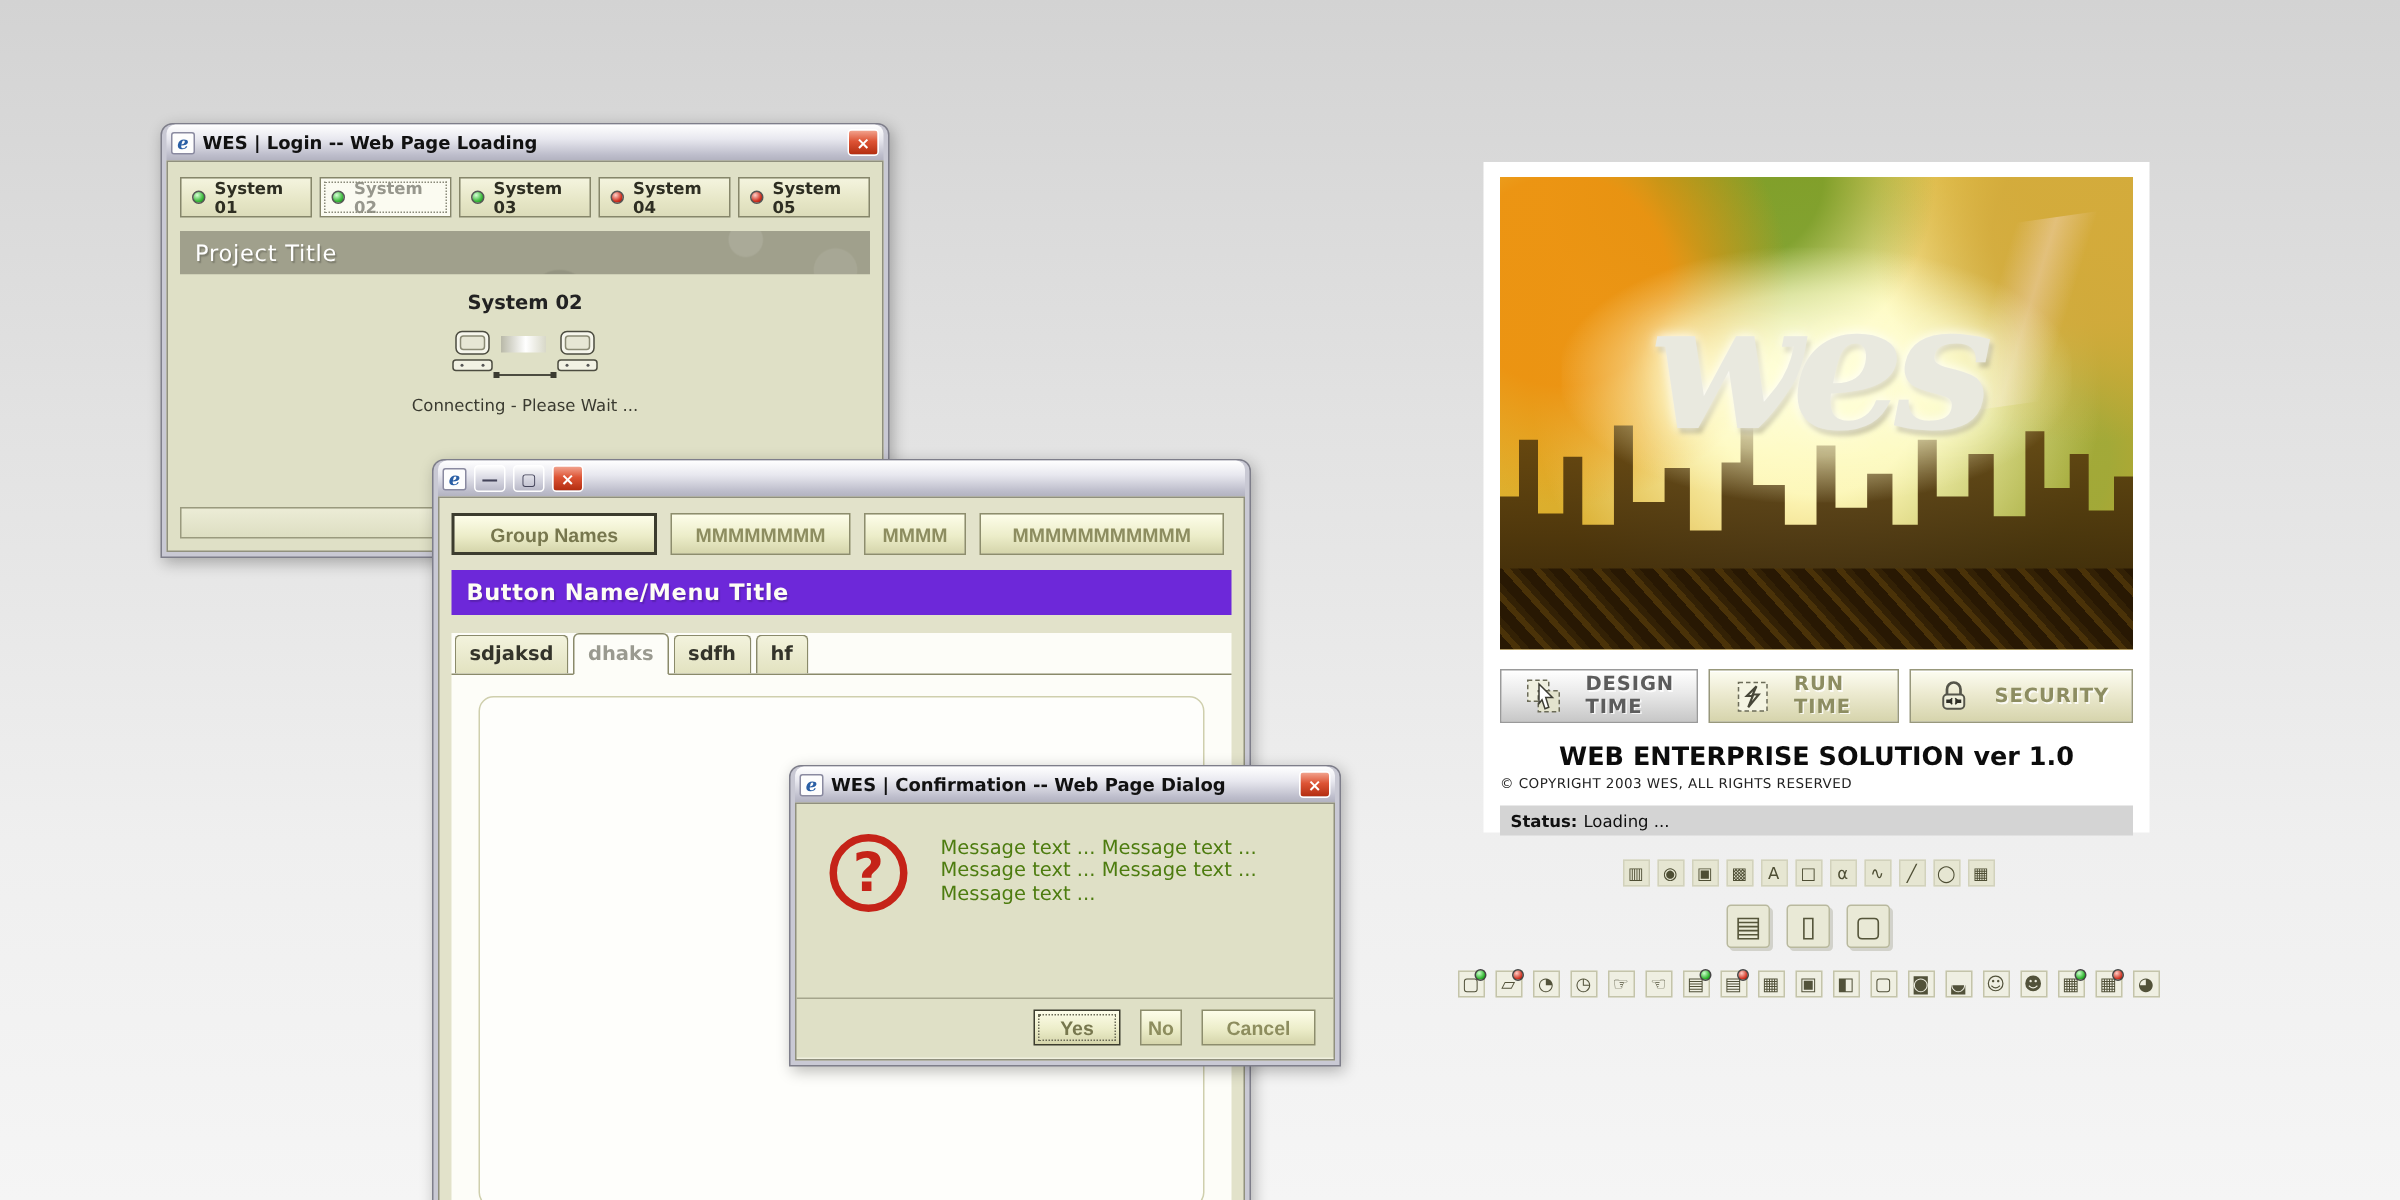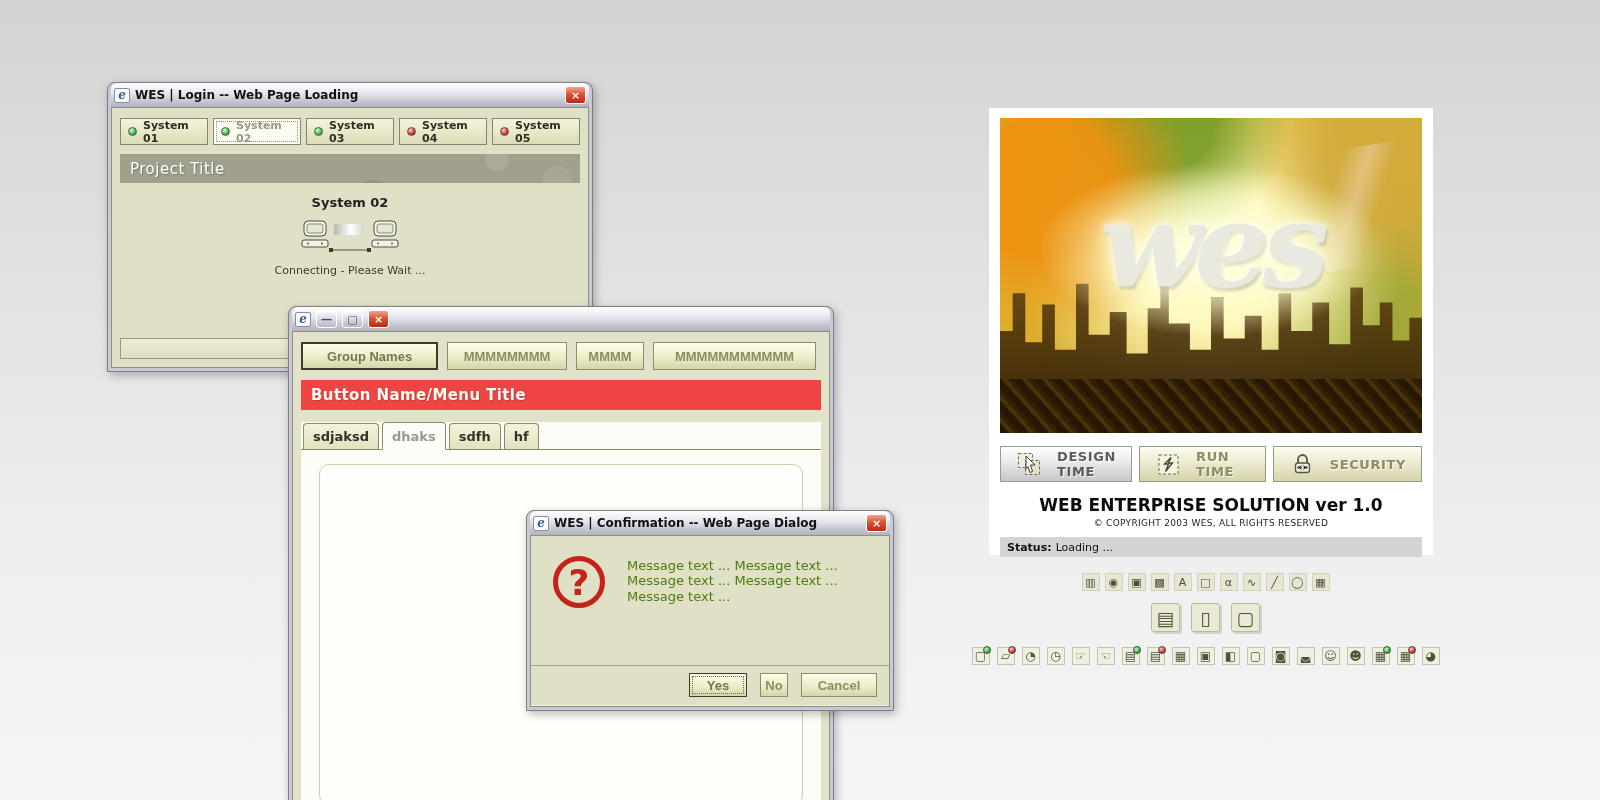--- a/index.html
+++ b/index.html
@@ -54,21 +54,21 @@
   .ie-inner { background:#e2e2ca; flex:1; display:flex; flex-direction:column; }
   .grp-row { display:flex; gap:9px; padding:10px 8px 0 8px; }
   .grp-btn { height:28px; border:1px solid #8d8d6d; cursor:pointer;
          background:linear-gradient(180deg,#fdfde9 0%,#ecedc9 55%,#d5d5ab 100%);
          font-size:13px; font-weight:bold; color:#8d8d60; }
   .grp-btn:nth-of-type(1){ width:137px; border:2px solid #3c3c2e; color:#77774e; }
   .grp-btn:nth-of-type(2){ width:120px; }
   .grp-btn:nth-of-type(3){ width:68px; }
   .grp-btn:nth-of-type(4){ width:163px; }
   .menu-hdr { margin:10px 8px 0 8px; height:30px; display:flex; align-items:center; padding:0 10px;
-         background:#ef4444; color:#fdfdf4; font-size:15px; font-weight:bold; letter-spacing:.4px;
+         background:#6d28d9; color:#fdfdf4; font-size:15px; font-weight:bold; letter-spacing:.4px;
          text-shadow:1px 1px 1px rgba(0,0,0,.18); }
   .ie-white { flex:1; background:#fdfdf8; margin:12px 8px 0 8px; display:flex; flex-direction:column; }
   .ctabs { display:flex; gap:3px; padding:0 2px; border-bottom:1px solid #8a8a6a; align-items:flex-end; }
   .ctab { height:26px; padding:0 9px; display:flex; align-items:center; cursor:pointer;
          background:linear-gradient(180deg,#f3f3dd,#e2e2c0); border:1px solid #8a8a6a; border-bottom:none;
          border-radius:4px 4px 0 0; font-size:13px; font-weight:bold; color:#33332a; }
   .ctab.active { background:#fdfdf8; color:#9a9a90; height:28px; margin-bottom:-1px;
          border-bottom:1px solid #fdfdf8; }
   .round-box { flex:1; margin:14px 18px 16px 18px; border:1px solid #cfcfad; border-radius:10px;
          background:#fefefb; }
@@ -118,21 +118,21 @@
          border:1px solid #98987c; cursor:pointer;
          background:linear-gradient(180deg,#fdfdf2 0%,#ecead0 45%,#d6d4ac 100%);
          box-shadow:0 1px 0 #fff inset; }
   .act-btn.silver { border:1px solid #9a9a9a;
          background:linear-gradient(180deg,#ffffff 0%,#e9e9e9 45%,#c7c7c7 100%); }
   .act-ico { width:27px; height:27px; flex:0 0 27px; display:flex; align-items:center; justify-content:center; }
   .act-label { font-size:13px; font-weight:bold; letter-spacing:.6px; color:#8d8d62;
          text-shadow:1px 1px 0 rgba(255,255,255,.8); }
   .act-btn.silver .act-label { color:#5c5c5c; }
   .product-title { margin-top:13px; text-align:center; font-size:17px; font-weight:bold; color:#0c0c0c; }
-  .copyright { margin-top:3px; text-align:center; font-size:9px; letter-spacing:.3px; color:#222; }
+  .copyright { margin-top:3px; text-align:left; font-size:9px; letter-spacing:.3px; color:#222; }
   .status-bar { margin-top:9px; height:20px; background:#d4d4d4; display:flex; align-items:center;
          padding:0 7px; font-size:11px; color:#111; gap:4px; }
   .status-label { font-weight:bold; }
 
   
   .strip { position:absolute; left:955px; width:501px; display:flex; justify-content:center; }
   .strip-tools { top:573px; gap:5px; }
   .tool-ico { width:18px; height:18px; background:#e6e6d2; border:1px solid #d2d2bc;
          display:flex; align-items:center; justify-content:center;
          font-size:11px; color:#4e4e34; cursor:pointer; }

